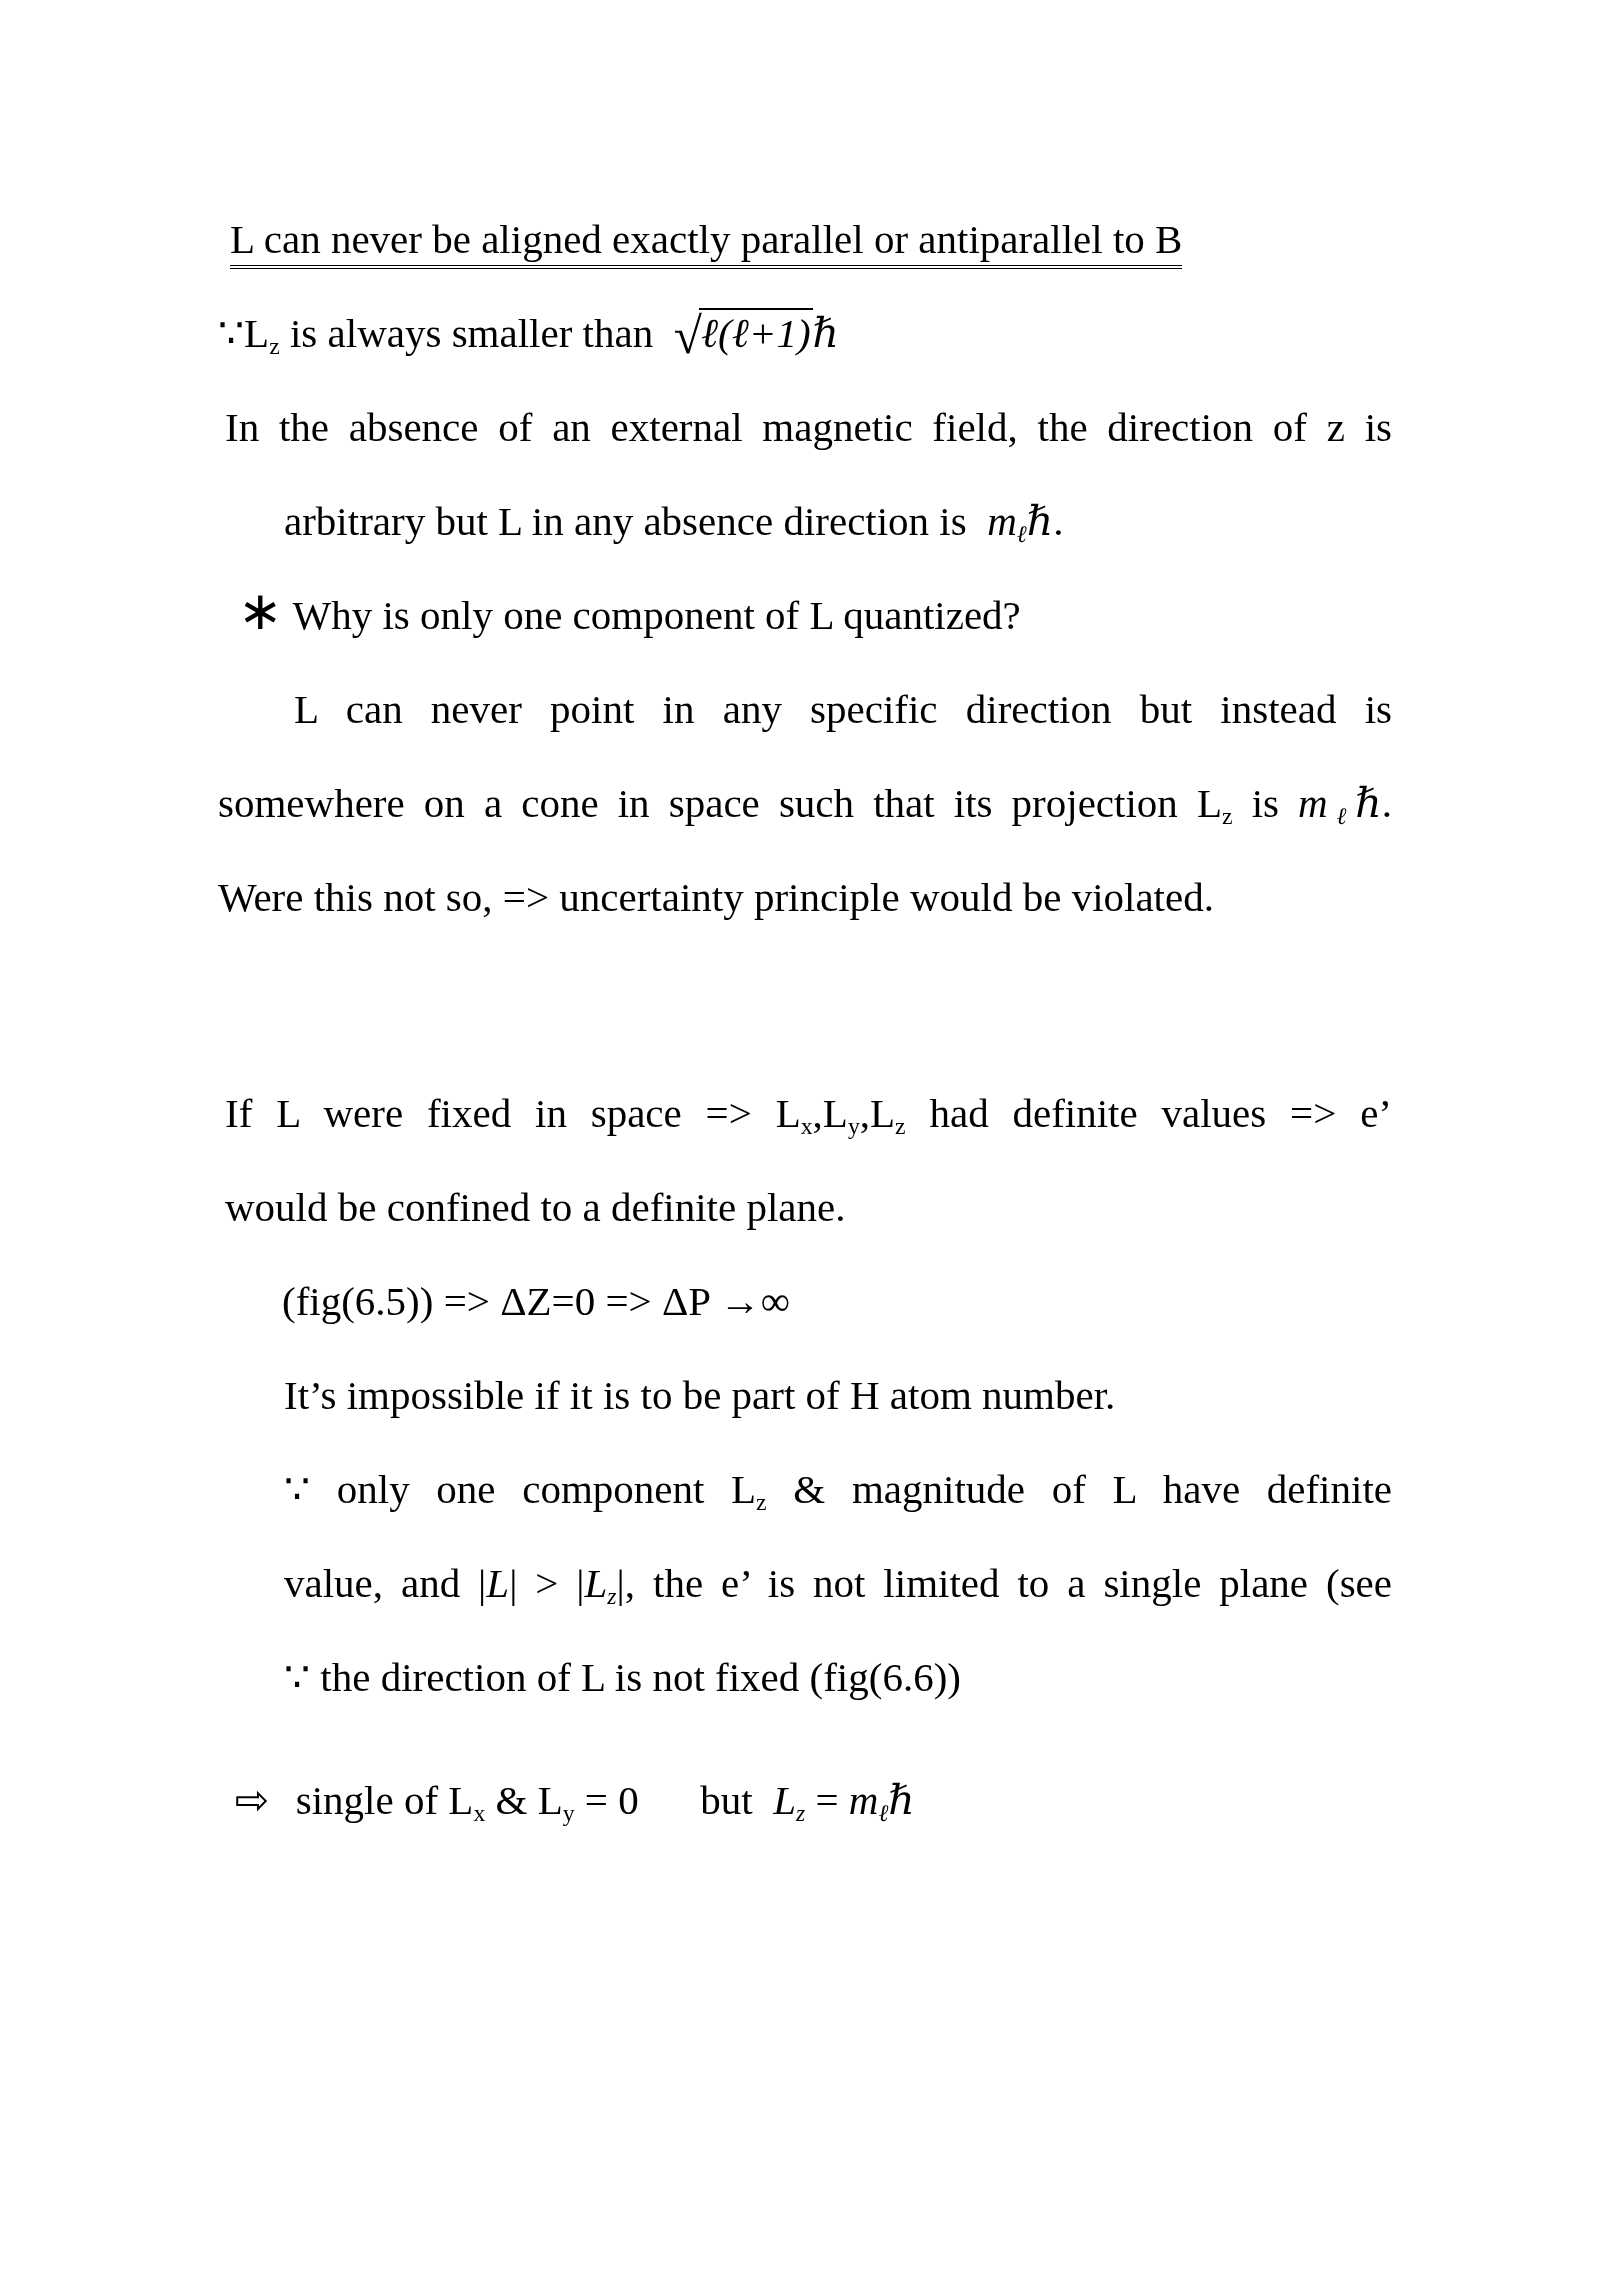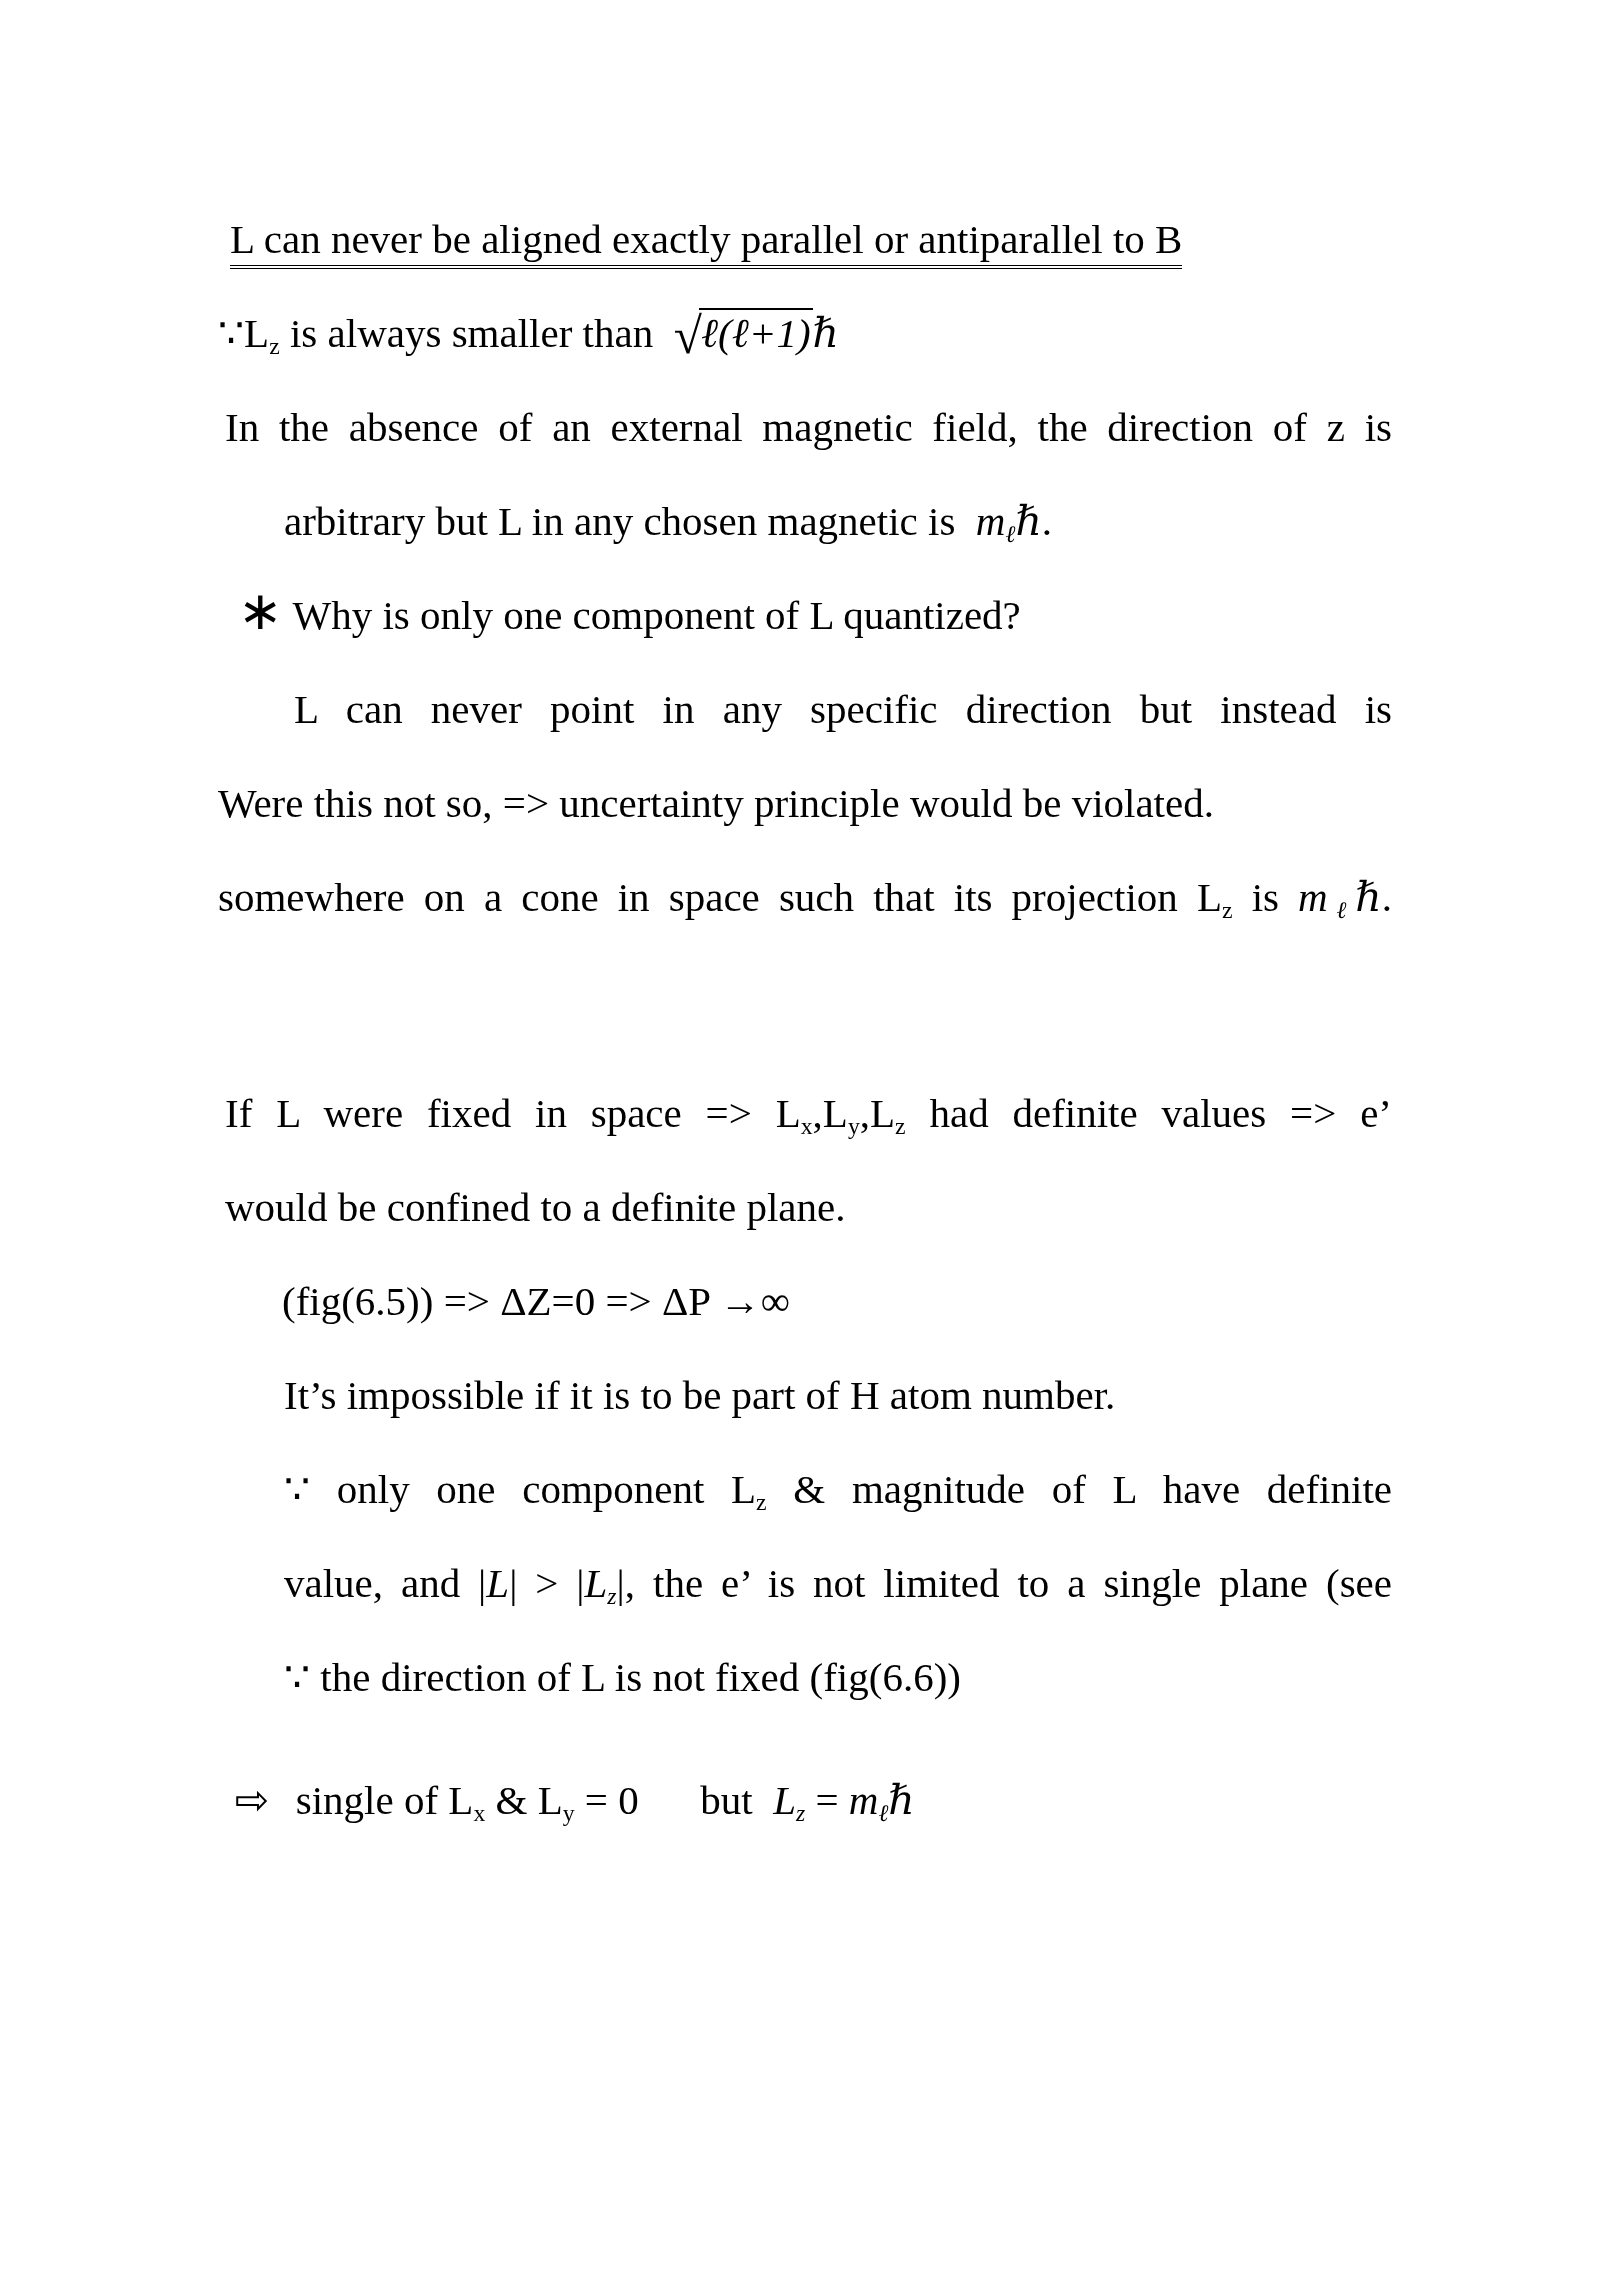--- a/index.html
+++ b/index.html
@@ -48,25 +48,25 @@
 </style>
 </head>
 <body>
 
 <div class="page">
   <div class="content">
     <div class="line title-line"><span class="dblu">L can never be aligned exactly parallel or antiparallel to B</span></div>
 
   <div class="line because"><span>∵</span><span>L</span><span class="sub">z</span><span> is always smaller than  </span><span class="sqrt"><span class="rad">√</span><span class="rd">ℓ(ℓ+1)</span></span><span class="it">ℏ</span></div>
       <div class="line body j"><span>In the absence of an external magnetic field, the direction of z is</span></div>
-      <div class="line indent"><span>arbitrary but L in any chosen magnetic is  </span><span class="it">m</span><span class="sub it">ℓ</span><span class="it">ℏ</span><span>.</span></div>
+      <div class="line indent"><span>arbitrary but L in any absence direction is  </span><span class="it">m</span><span class="sub it">ℓ</span><span class="it">ℏ</span><span>.</span></div>
       <div class="line star-line"><span class="star">∗</span><span>Why is only one component of L quantized?</span></div>
       <div class="line para j"><span>L can never point in any specific direction but instead is</span></div>
+      <div class="line body2 j"><span>somewhere on a cone in space such that its projection L</span><span class="sub">z</span><span> is </span><span class="it">m</span><span class="sub it">ℓ</span><span class="it">ℏ</span><span>.</span></div>
       <div class="line body2"><span>Were this not so, =&gt; uncertainty principle would be violated.</span></div>
-      <div class="line body2 j"><span>somewhere on a cone in space such that its projection L</span><span class="sub">z</span><span> is </span><span class="it">m</span><span class="sub it">ℓ</span><span class="it">ℏ</span><span>.</span></div>
       <div class="line spacer"></div>
       <div class="line body j"><span>If L were fixed in space =&gt; L</span><span class="sub">x</span><span>,L</span><span class="sub">y</span><span>,L</span><span class="sub">z</span><span> had definite values =&gt; e’</span></div>
       <div class="line body"><span>would be confined to a definite plane.</span></div>
       <div class="line indent2"><span>(fig(6.5)) =&gt; ΔZ=0 =&gt; ΔP →∞</span></div>
       <div class="line indent"><span>It’s impossible if it is to be part of H atom number.</span></div>
       <div class="line indent j"><span>∵ only one component L</span><span class="sub">z</span><span> &amp; magnitude of L have definite</span></div>
       <div class="line indent j"><span>value, and |</span><span class="it">L</span><span>| &gt; |</span><span class="it">L</span><span class="sub it">z</span><span>|, the e’ is not limited to a single plane (see</span></div>
       <div class="line indent"><span>∵ the direction of L is not fixed (fig(6.6))</span></div>
       <div class="line arrow-line"><span class="arrow">⇨</span><span>  single of L</span><span class="sub">x</span><span> &amp; L</span><span class="sub">y</span><span> = 0      but  </span><span class="it">L</span><span class="sub it">z</span><span> = </span><span class="it">m</span><span class="sub it">ℓ</span><span class="it">ℏ</span></div>
     </div>

